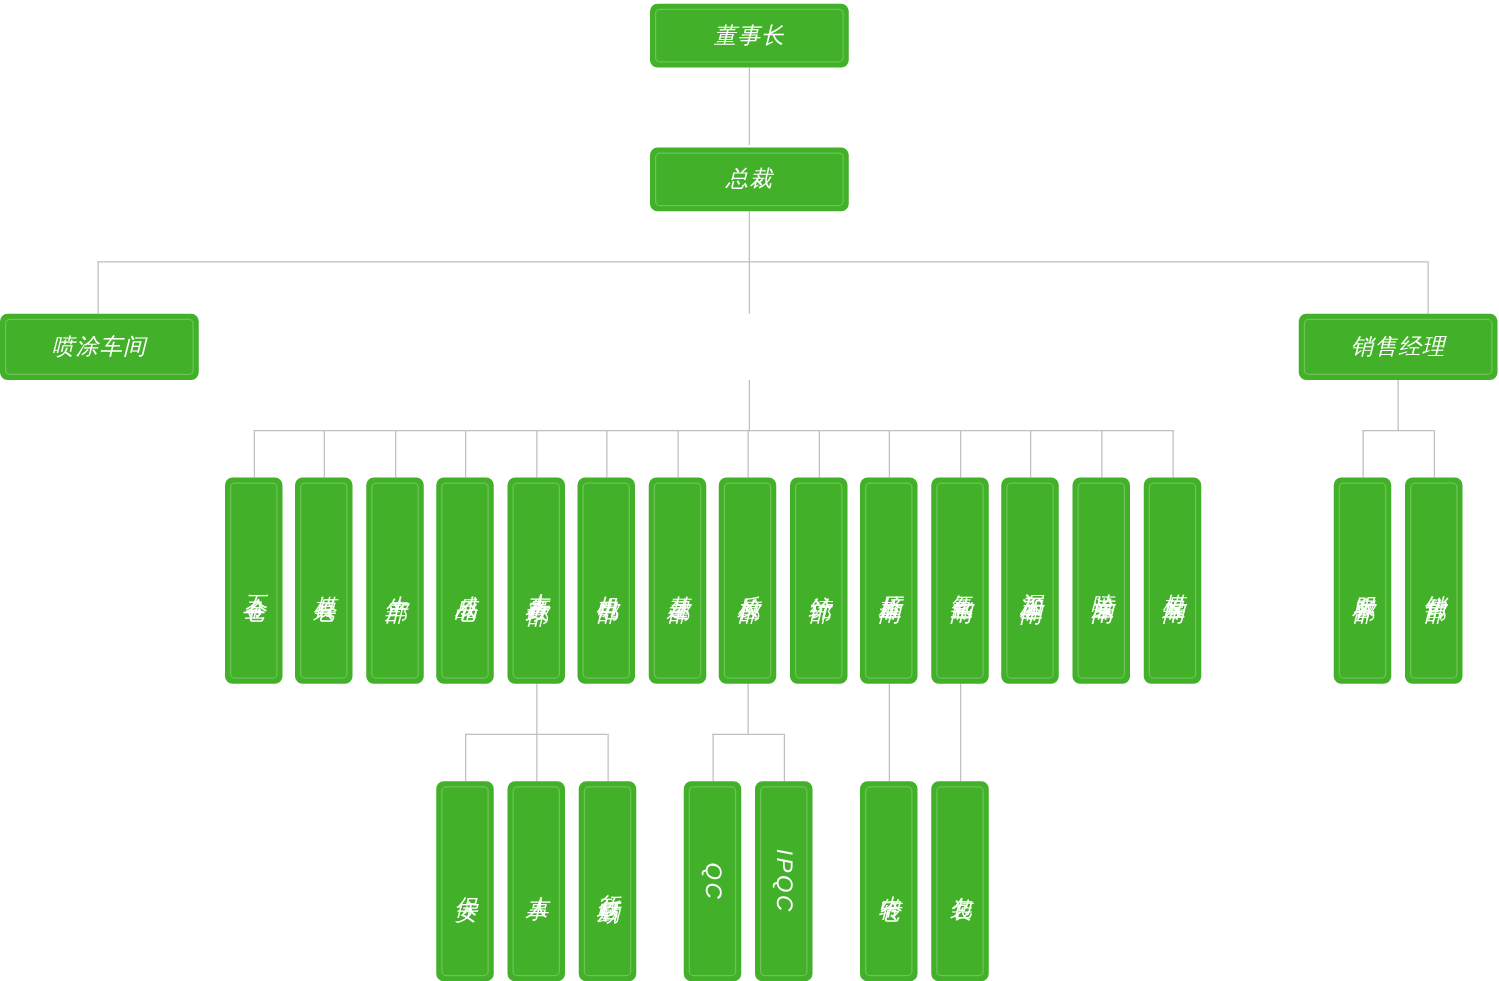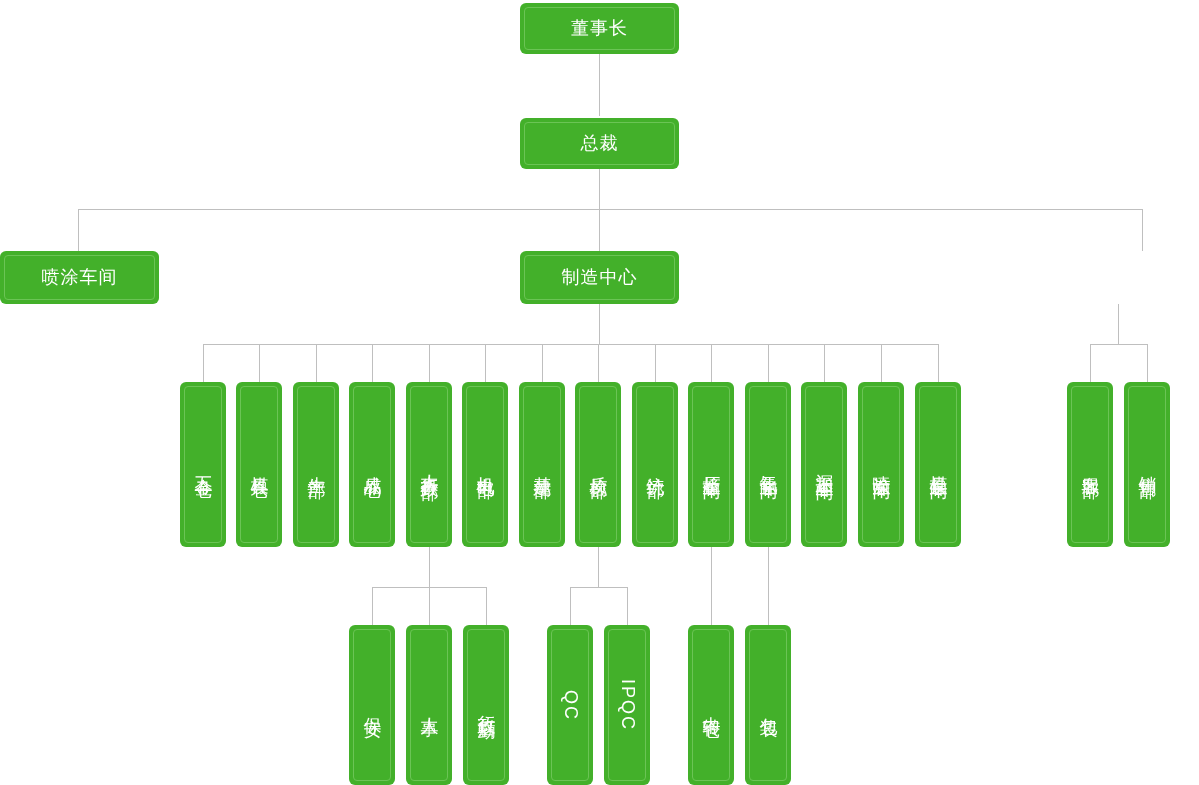--- a/index.html
+++ b/index.html
@@ -2,21 +2,21 @@
 <html><head>
 <meta charset="utf-8">
 <style>
   html,body{margin:0;padding:0;}
   body{
     width:1199px;height:785px;
     background:#ffffff;
     font-family:"Liberation Sans","DejaVu Sans",sans-serif;
     overflow:hidden;
   }
-  #chart{position:relative;width:1199px;height:785px;}
+  #chart{position:relative;width:1199px;height:785px;font-style:italic;}
 
   
   .ln{position:absolute;background:#bfbfbf;}
   .ln.h{height:1px;}
   .ln.v{width:1px;}
 
   
   .node{
     position:absolute;
     background:#43b02a;
@@ -117,23 +117,23 @@
     <div class="inner">
       <span class="lbl">总裁</span>
     </div>
   </div>
 
   <div class="node horiz" style="left:0px;top:251px;width:159px;height:53px;">
     <div class="inner">
       <span class="lbl">喷涂车间</span>
     </div>
   </div>
-  <div class="node horiz" style="left:520px;top:251px;width:159px;height:53px;">
-    <div class="inner">
-      <span class="lbl">制造中心</span>
+  <div class="node horiz" style="left:1039px;top:251px;width:159px;height:53px;">
+    <div class="inner">
+      <span class="lbl">销售经理</span>
     </div>
   </div>
 
   <div class="node vert" style="left:180px;top:382px;width:46px;height:165px;">
     <div class="inner">
       <span class="lbl">五金仓</span>
     </div>
   </div>
   <div class="node vert" style="left:236px;top:382px;width:46px;height:165px;">
     <div class="inner">

